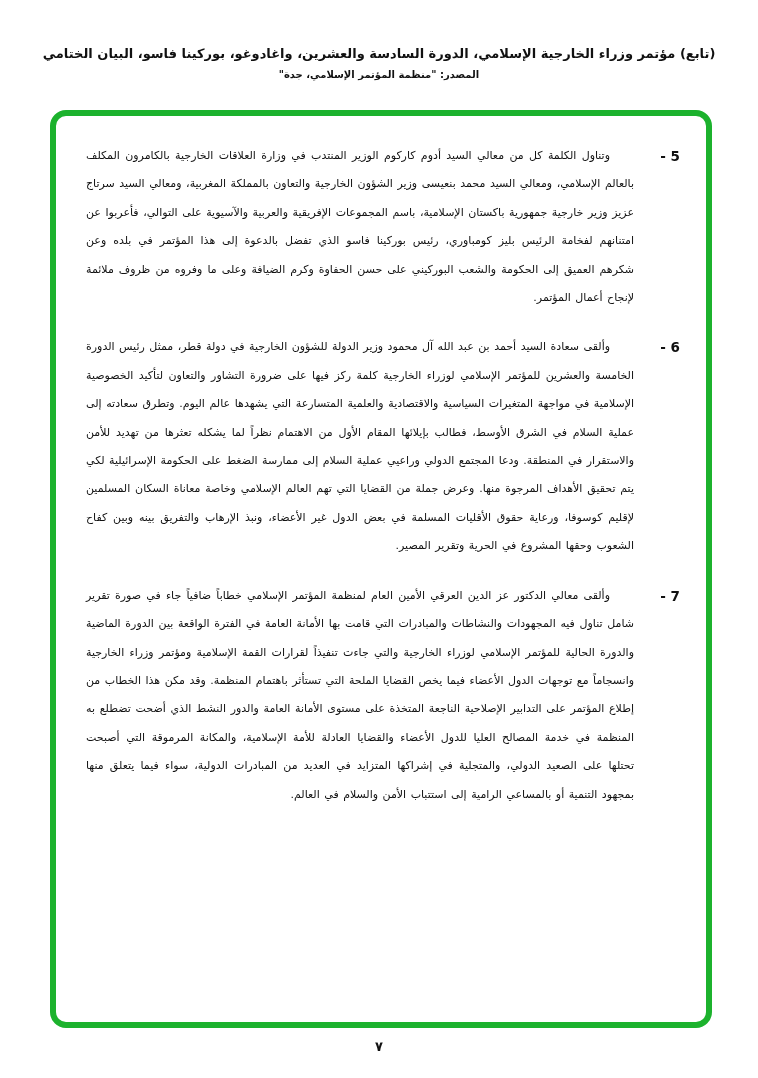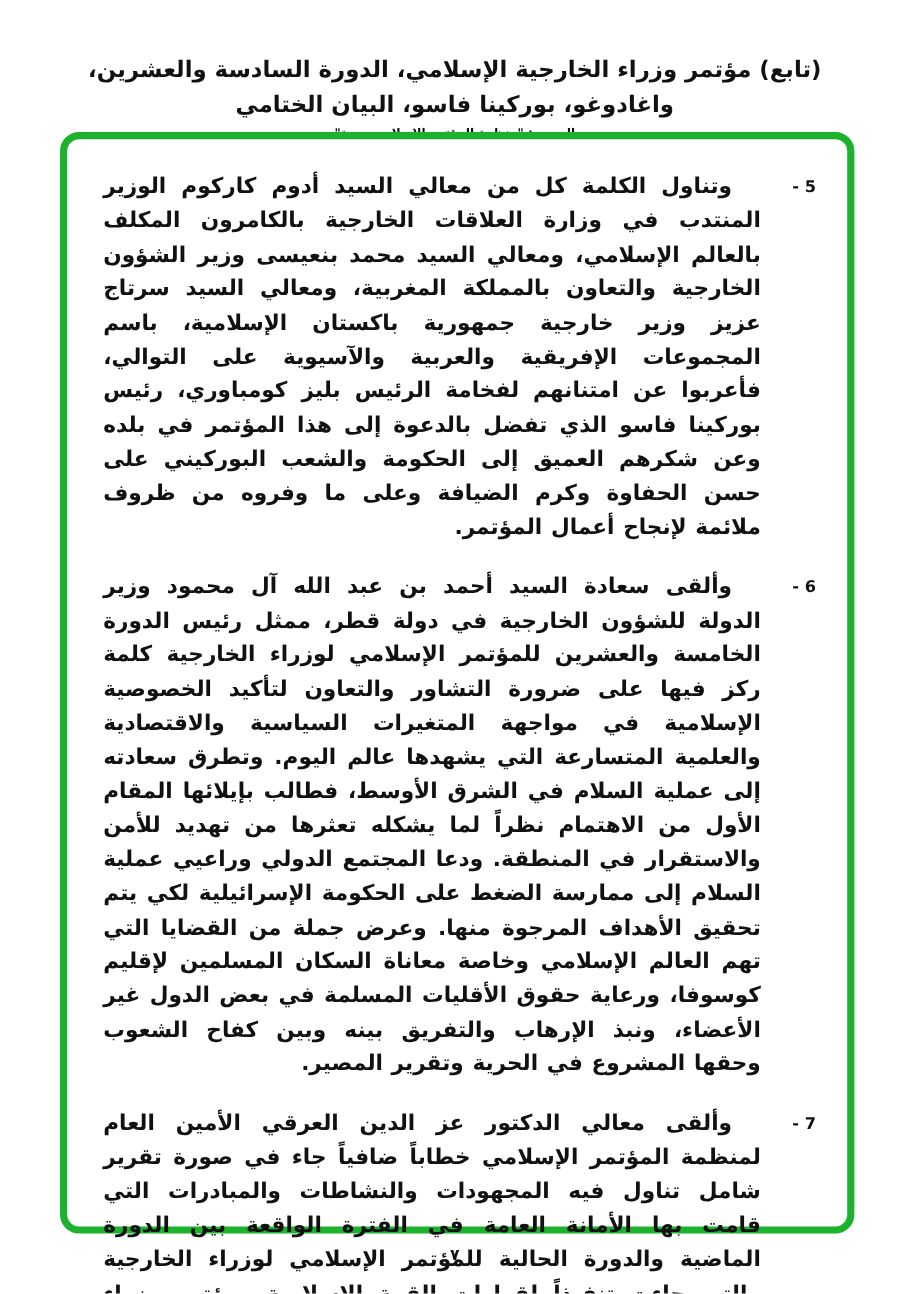--- a/index.html
+++ b/index.html
@@ -18,21 +18,21 @@
 
   .page-header {
     position: absolute;
     top: 44px;
     left: 30px;
     right: 30px;
     text-align: center;
     direction: rtl;
   }
   .header-title {
-    font-size: 19px;
+    font-size: 13px;
     font-weight: bold;
     line-height: 1.5;
   }
   .header-source {
     font-size: 10px;
     font-weight: bold;
     margin-top: 5px;
   }
 
   .green-box {
@@ -59,22 +59,22 @@
   .para-marker {
     flex: none;
     width: 46px;
     font-size: 13.5px;
     font-weight: bold;
     line-height: 28.4px;
     white-space: nowrap;
   }
   .para-text {
     flex: 1;
-    font-size: 18px;
-    font-weight: bold;
+    font-size: 11px;
+    font-weight: normal;
     line-height: 28.4px;
     text-align: justify;
     text-indent: 24px;
     word-spacing: 1px;
   }
 
   .page-number {
     position: absolute;
     top: 1039px;
     left: 0;

